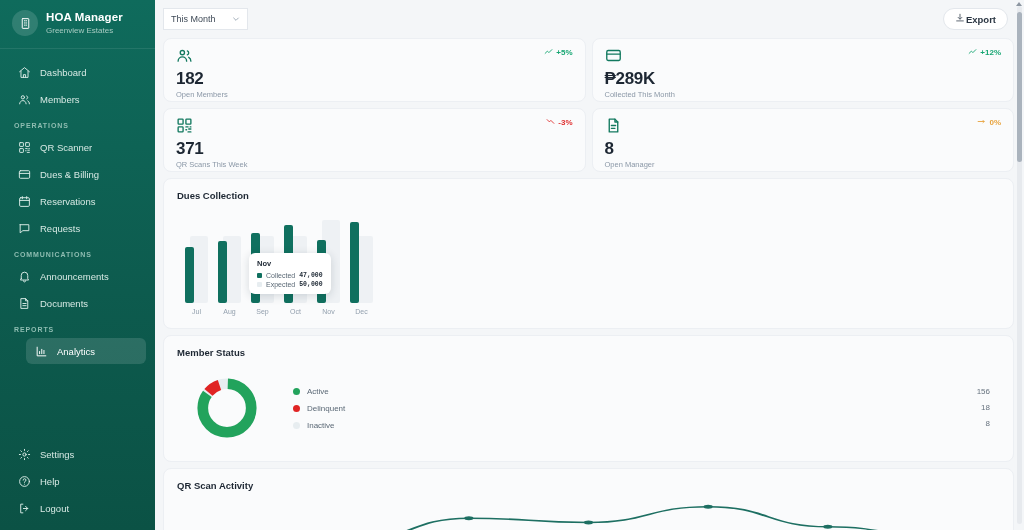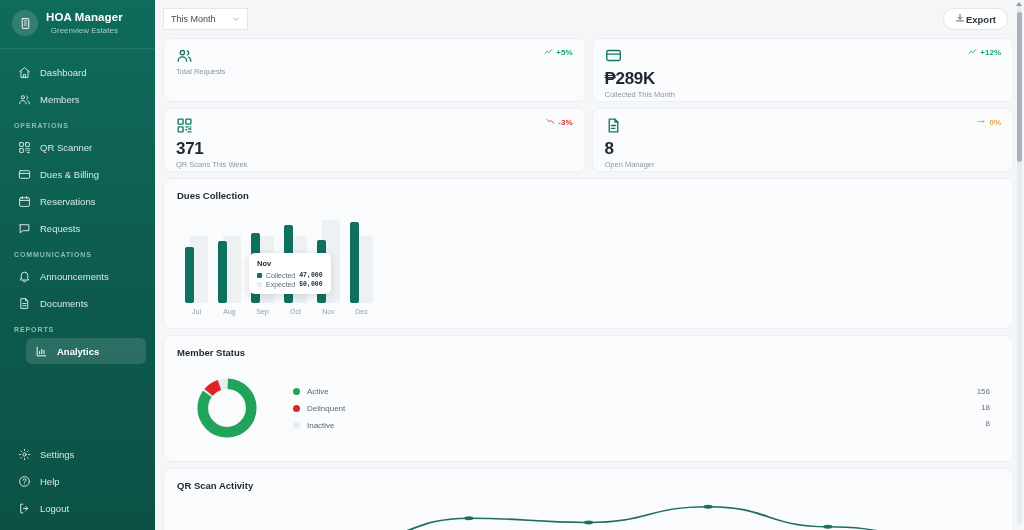--- a/index.html
+++ b/index.html
@@ -16,21 +16,20 @@
     width: 155px; height: 530px; flex: 0 0 155px;
     background: linear-gradient(180deg, #0f6b5c 0%, #0d5b4e 55%, #0b5245 100%);
     color: #e7f2ef;
     display: flex; flex-direction: column;
     position: relative;
   }
   .brand {
     display: flex; align-items: center; gap: 8px;
     padding: 10px 10px 12px 12px;
     border-bottom: 1px solid rgba(255,255,255,0.09);
-    text-align: center;
   }
   .brand-logo {
     width: 26px; height: 26px; border-radius: 50%;
     background: rgba(255,255,255,0.14);
     display: flex; align-items: center; justify-content: center;
     flex: 0 0 26px;
   }
   .brand-text { display: flex; flex-direction: column; line-height: 1.15; }
   .brand-title { font-size: 11.5px; font-weight: bold; color: #ffffff; letter-spacing: .1px; }
   .brand-sub { font-size: 8px; color: #a9ccc3; margin-top: 2px; }
@@ -41,21 +40,21 @@
     color: #8fbdb2; padding: 9px 0 4px 14px; font-weight: bold;
   }
   .nav-item {
     display: flex; align-items: center; gap: 9px;
     height: 26px; margin: 1px 9px; padding: 0 9px;
     border-radius: 6px; font-size: 9.5px; color: #d7e9e4;
     cursor: pointer; white-space: nowrap;
   }
   .nav-item.active {
     background: rgba(255,255,255,0.13);
-    color: #ffffff; font-weight: bold; margin-left: 26px;
+    color: #ffffff; font-weight: normal; margin-left: 26px;
   }
   .nav-item .ico { width: 13px; height: 13px; flex: 0 0 13px; display: block; }
   .nav-item .ico svg { display: block; }
   .nav-bottom { padding-bottom: 8px; }
 
   
   .main {
     flex: 1 1 auto; height: 530px; overflow: hidden;
     position: relative; background: #f4f6f8;
     padding: 0 10px 0 8px;
@@ -352,21 +351,22 @@
           </span>
           <span class="stat-delta delta-up">
             <span>
               <svg width="9" height="9" viewBox="0 0 24 24" fill="none" stroke="#17a673" stroke-width="2.4" stroke-linecap="round" stroke-linejoin="round">
                   <path d="M3 17l6-6 4 4 8-8"></path>
                 </svg>
             </span>
             <span>+5%</span>
           </span>
         </div>
-        <div class="stat-label">Total Requests</div>
+        <div class="stat-value">182</div>
+        <div class="stat-label">Open Members</div>
       </div>
 
       <div class="stat-card">
         <div class="stat-top">
           <span class="stat-icon">
             <svg width="17" height="17" viewBox="0 0 24 24" fill="none" stroke="#12795f" stroke-width="1.9" stroke-linecap="round" stroke-linejoin="round">
                 <rect x="2.5" y="5" width="19" height="14" rx="2"></rect>
                 <path d="M2.5 10h19"></path>
               </svg>
           </span>

